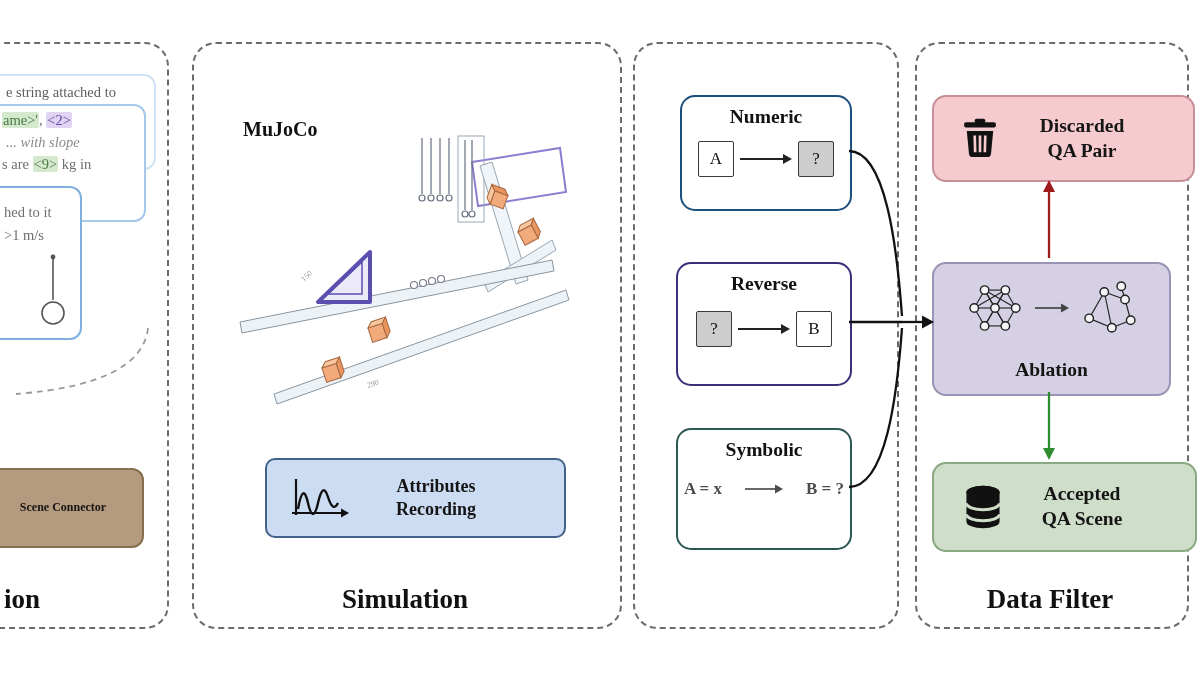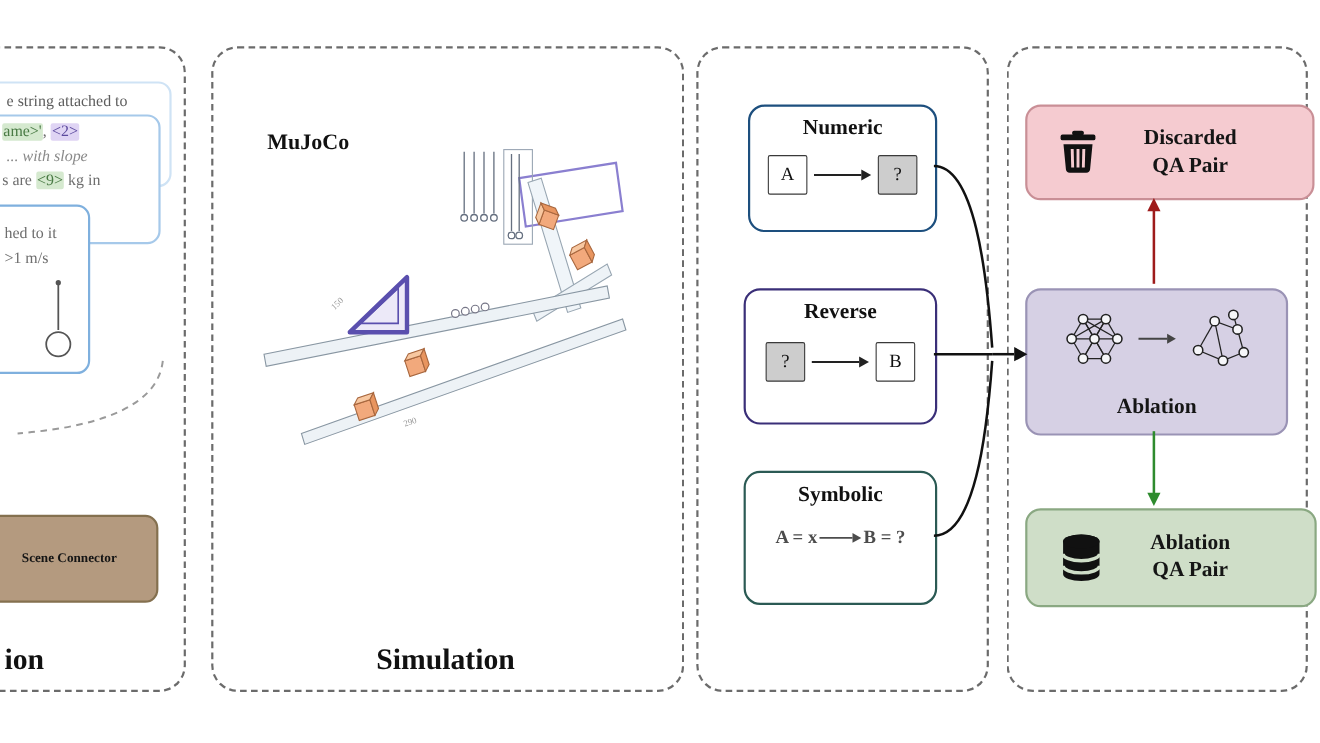--- a/index.html
+++ b/index.html
@@ -132,20 +132,29 @@
     <g transform="translate(268,72) rotate(-70)">
       <rect width="14" height="14" fill="#f2a97c" stroke="#a8673e"></rect>
         <polygon points="0,0 5,-5 19,-5 14,0" fill="#f7c7a0" stroke="#a8673e"></polygon>
         <polygon points="14,0 19,-5 19,9 14,14" fill="#e8955f" stroke="#a8673e"></polygon>
     </g>
 
     <text x="82" y="150" font-size="8" fill="#9a9a9a" transform="rotate(-44 82 150)">150</text>
     <text x="146" y="256" font-size="8" fill="#9a9a9a" transform="rotate(-19 146 256)">290</text>
   </svg>
 
+  <div class="fillbox" style="left:265px;top:458px;width:275px;height:76px;background:#ccdcf2;border:2px solid #44608c;border-radius:10px;gap:26px;padding-left:22px;">
+    <svg width="62" height="50" viewBox="0 0 62 50">
+      <line x1="7" y1="6" x2="7" y2="42" stroke="#111" stroke-width="2.2"></line>
+      <line x1="3" y1="40" x2="52" y2="40" stroke="#111" stroke-width="2.2"></line>
+      <polygon points="52,35.5 60,40 52,44.5" fill="#111"></polygon>
+      <path d="M9 36 Q14 8 19 30 T29 30 T39 24 T49 30" fill="none" stroke="#111" stroke-width="2.4"></path>
+    </svg>
+    <div class="boldlbl" style="width:118px;font-size:18px;">Attributes Recording</div>
+  </div>
 
   <div class="panel-label" style="left:192px;top:584px;width:426px;">Simulation</div>
 
   <div class="panel" style="left:633px;top:42px;width:262px;height:583px;"></div>
 
   <div class="qabox" style="left:680px;top:95px;width:168px;height:112px;border-color:#1d4f7e;">
     <div class="qatitle">Numeric</div>
     <div class="qarow">
       <div class="tinybox white">A</div>
       <svg width="54" height="14" viewBox="0 0 54 14">
@@ -163,21 +172,21 @@
       <svg width="54" height="14" viewBox="0 0 54 14">
         <line x1="1" y1="7" x2="44" y2="7" stroke="#222" stroke-width="1.8"></line>
         <polygon points="44,2 53,7 44,12" fill="#222"></polygon>
       </svg>
       <div class="tinybox white">B</div>
     </div>
   </div>
 
   <div class="qabox" style="left:676px;top:428px;width:172px;height:118px;border-color:#2b5a54;">
     <div class="qatitle">Symbolic</div>
-    <div class="qarow" style="margin-top:18px;gap:1px;font-size:17px;font-weight:bold;color:#4c4c4c;">
+    <div class="qarow" style="margin-top:18px;gap:22px;font-size:17px;font-weight:bold;color:#4c4c4c;">
       <span>A = x</span>
       <svg width="40" height="12" viewBox="0 0 40 12">
         <line x1="1" y1="6" x2="31" y2="6" stroke="#4c4c4c" stroke-width="1.7"></line>
         <polygon points="31,1.5 39,6 31,10.5" fill="#4c4c4c"></polygon>
       </svg>
       <span>B = ?</span>
     </div>
   </div>
 
 
@@ -257,23 +266,24 @@
     <div class="boldlbl" style="font-size:19.5px;margin-top:21px;">Ablation</div>
   </div>
 
   <div class="fillbox" style="left:932px;top:462px;width:235px;height:86px;background:#cfdec8;border:2px solid #8aa882;border-radius:14px;gap:26px;padding-left:26px;">
     <svg width="46" height="52" viewBox="0 0 50 52">
       <path d="M7 10 a18 7 0 0 1 36 0 v32 a18 7 0 0 1 -36 0 z" fill="#111"></path>
       <ellipse cx="25" cy="10" rx="18" ry="7" fill="#111"></ellipse>
       <path d="M7 22 a18 7 0 0 0 36 0" stroke="#cfdec8" stroke-width="3.4" fill="none"></path>
       <path d="M7 34 a18 7 0 0 0 36 0" stroke="#cfdec8" stroke-width="3.4" fill="none"></path>
     </svg>
-    <div class="boldlbl" style="width:100px;font-size:19.5px;">Ablation QA Pair</div>
-  </div>
-
+    <div class="boldlbl" style="width:100px;font-size:19.5px;">Accepted QA Scene</div>
+  </div>
+
+  <div class="panel-label" style="left:915px;top:584px;width:270px;">Data Filter</div>
 
   <svg class="overlay" width="1200" height="675" viewBox="0 0 1200 675">
 
     <g stroke="#111" stroke-width="2.3" fill="none">
       <path d="M 849 151 C 886 151 897 248 902 316"></path>
       <path d="M 849 322 L 902 322"></path>
       <path d="M 849 487 C 886 487 897 396 902 328"></path>
       <path d="M 902 322 L 922 322"></path>
     </g>
     <polygon points="922,315.5 934,322 922,328.5" fill="#111"></polygon>

